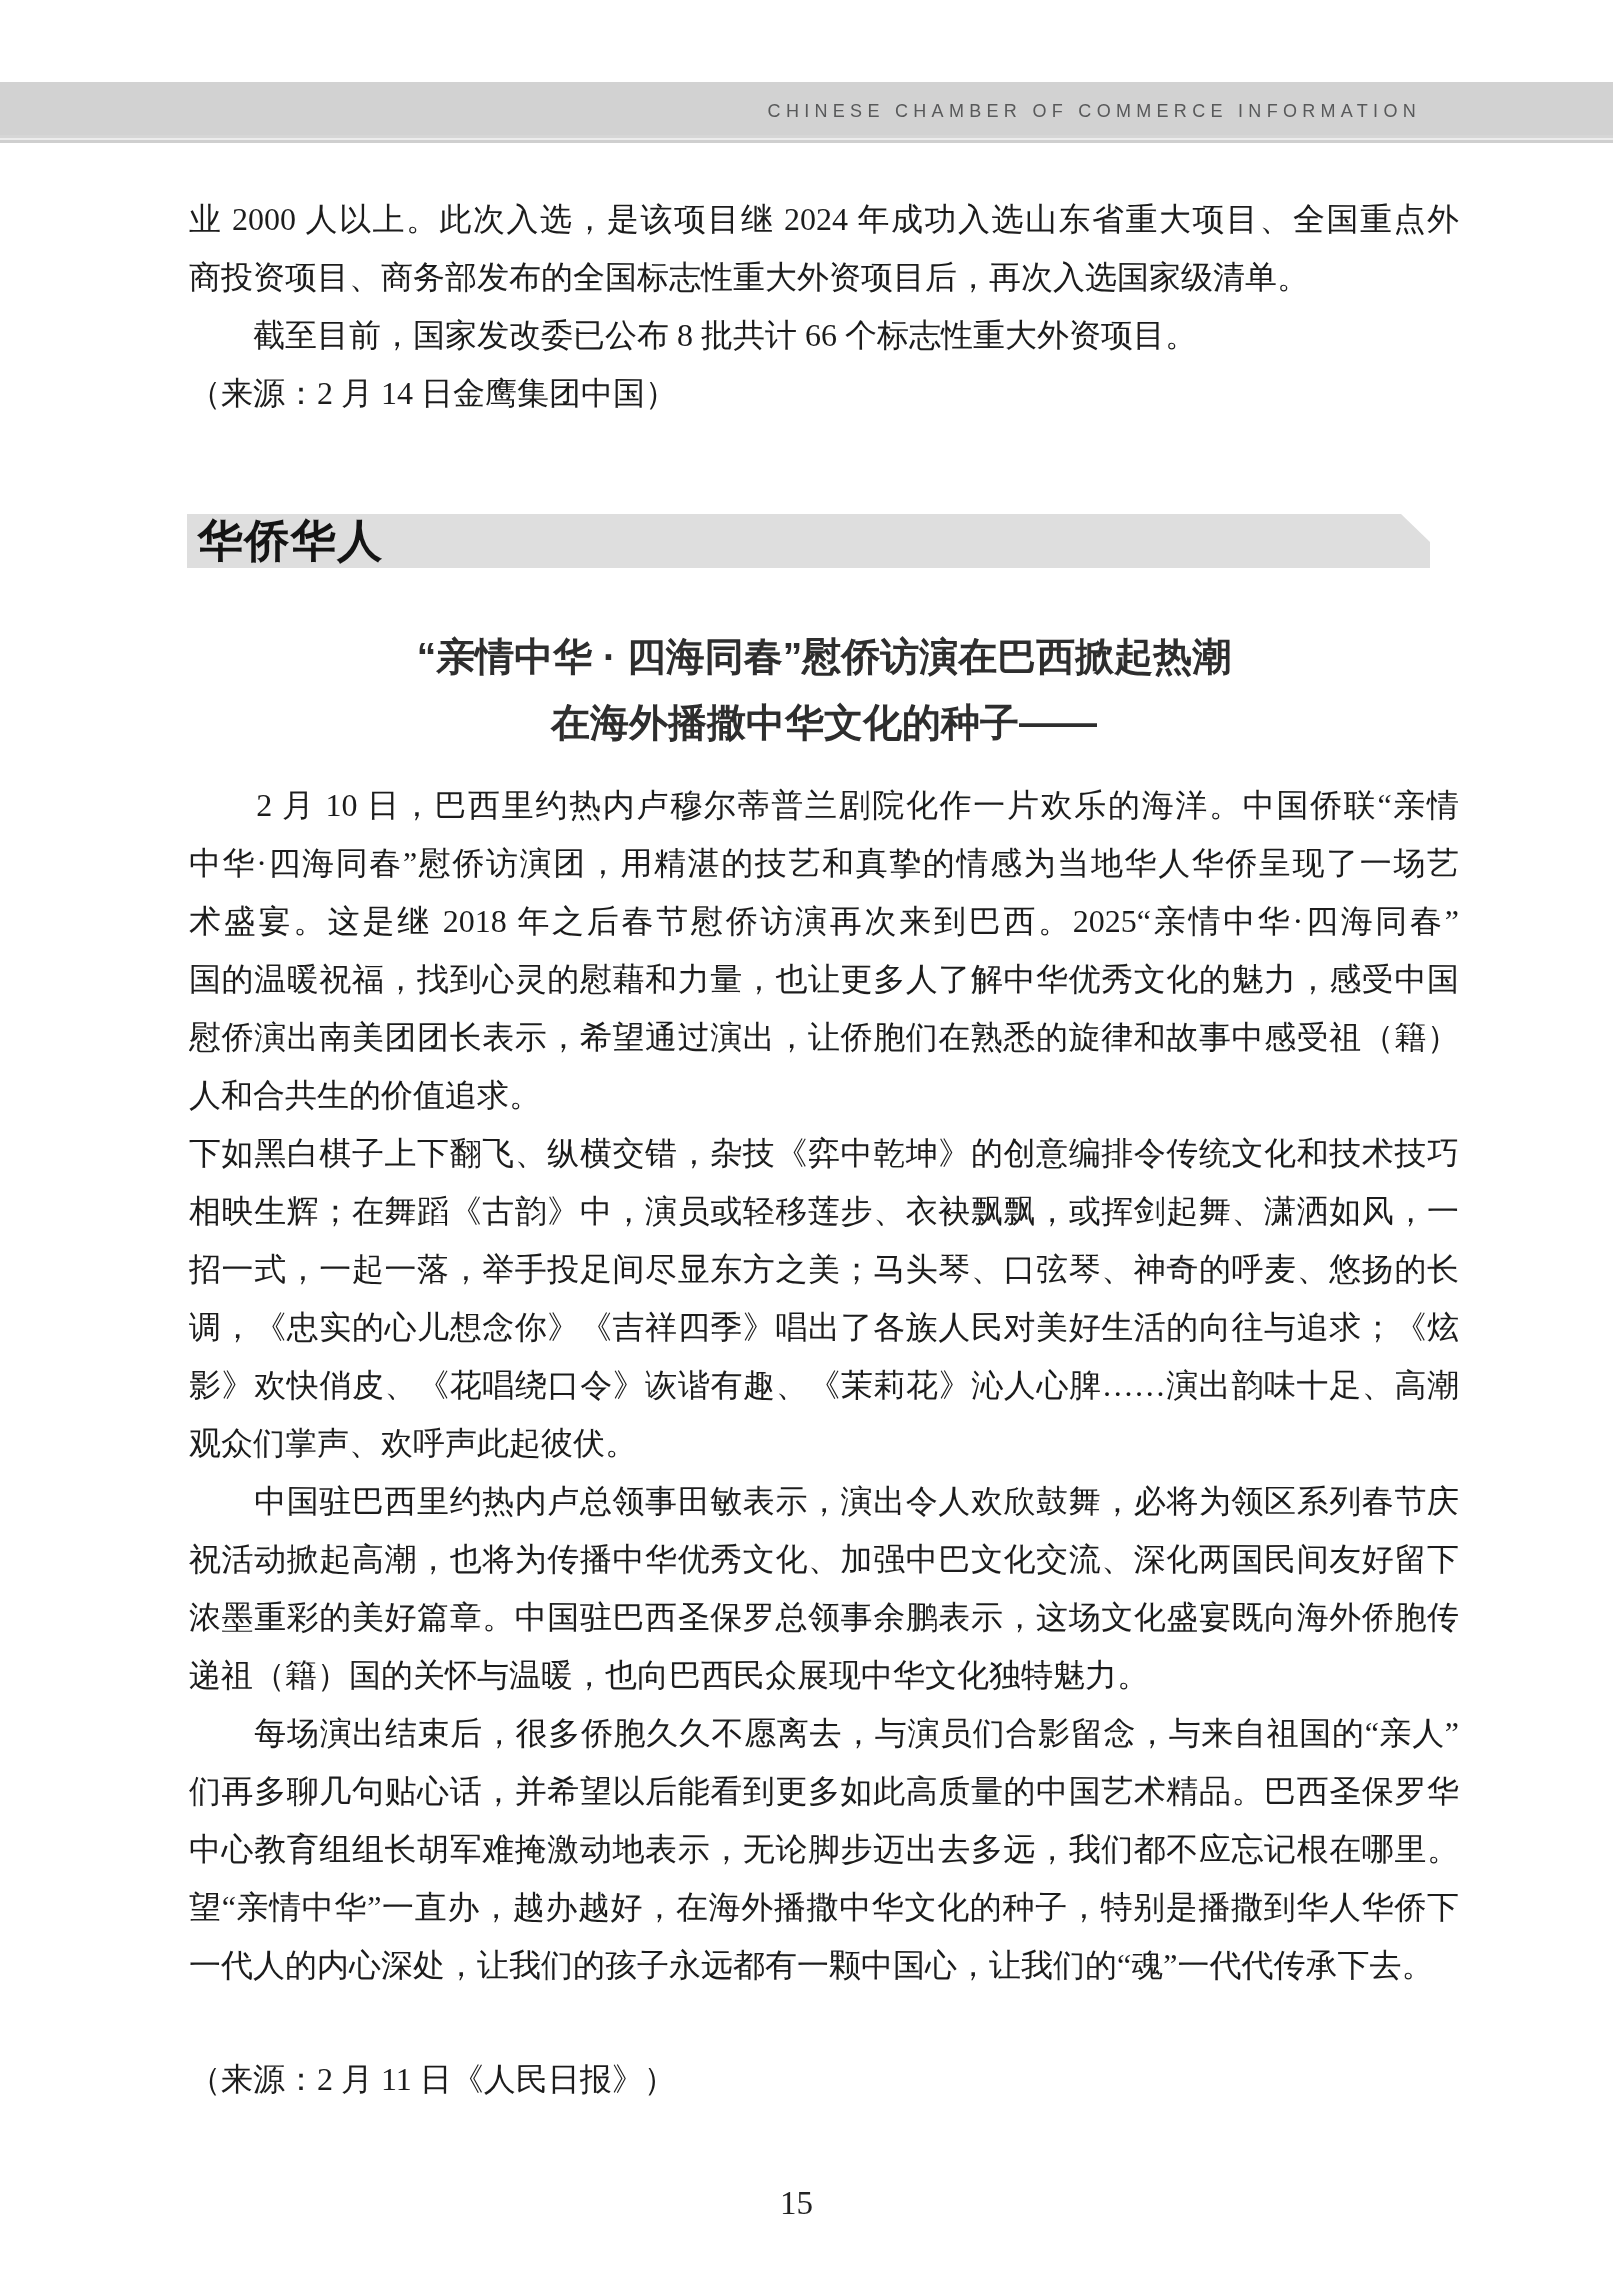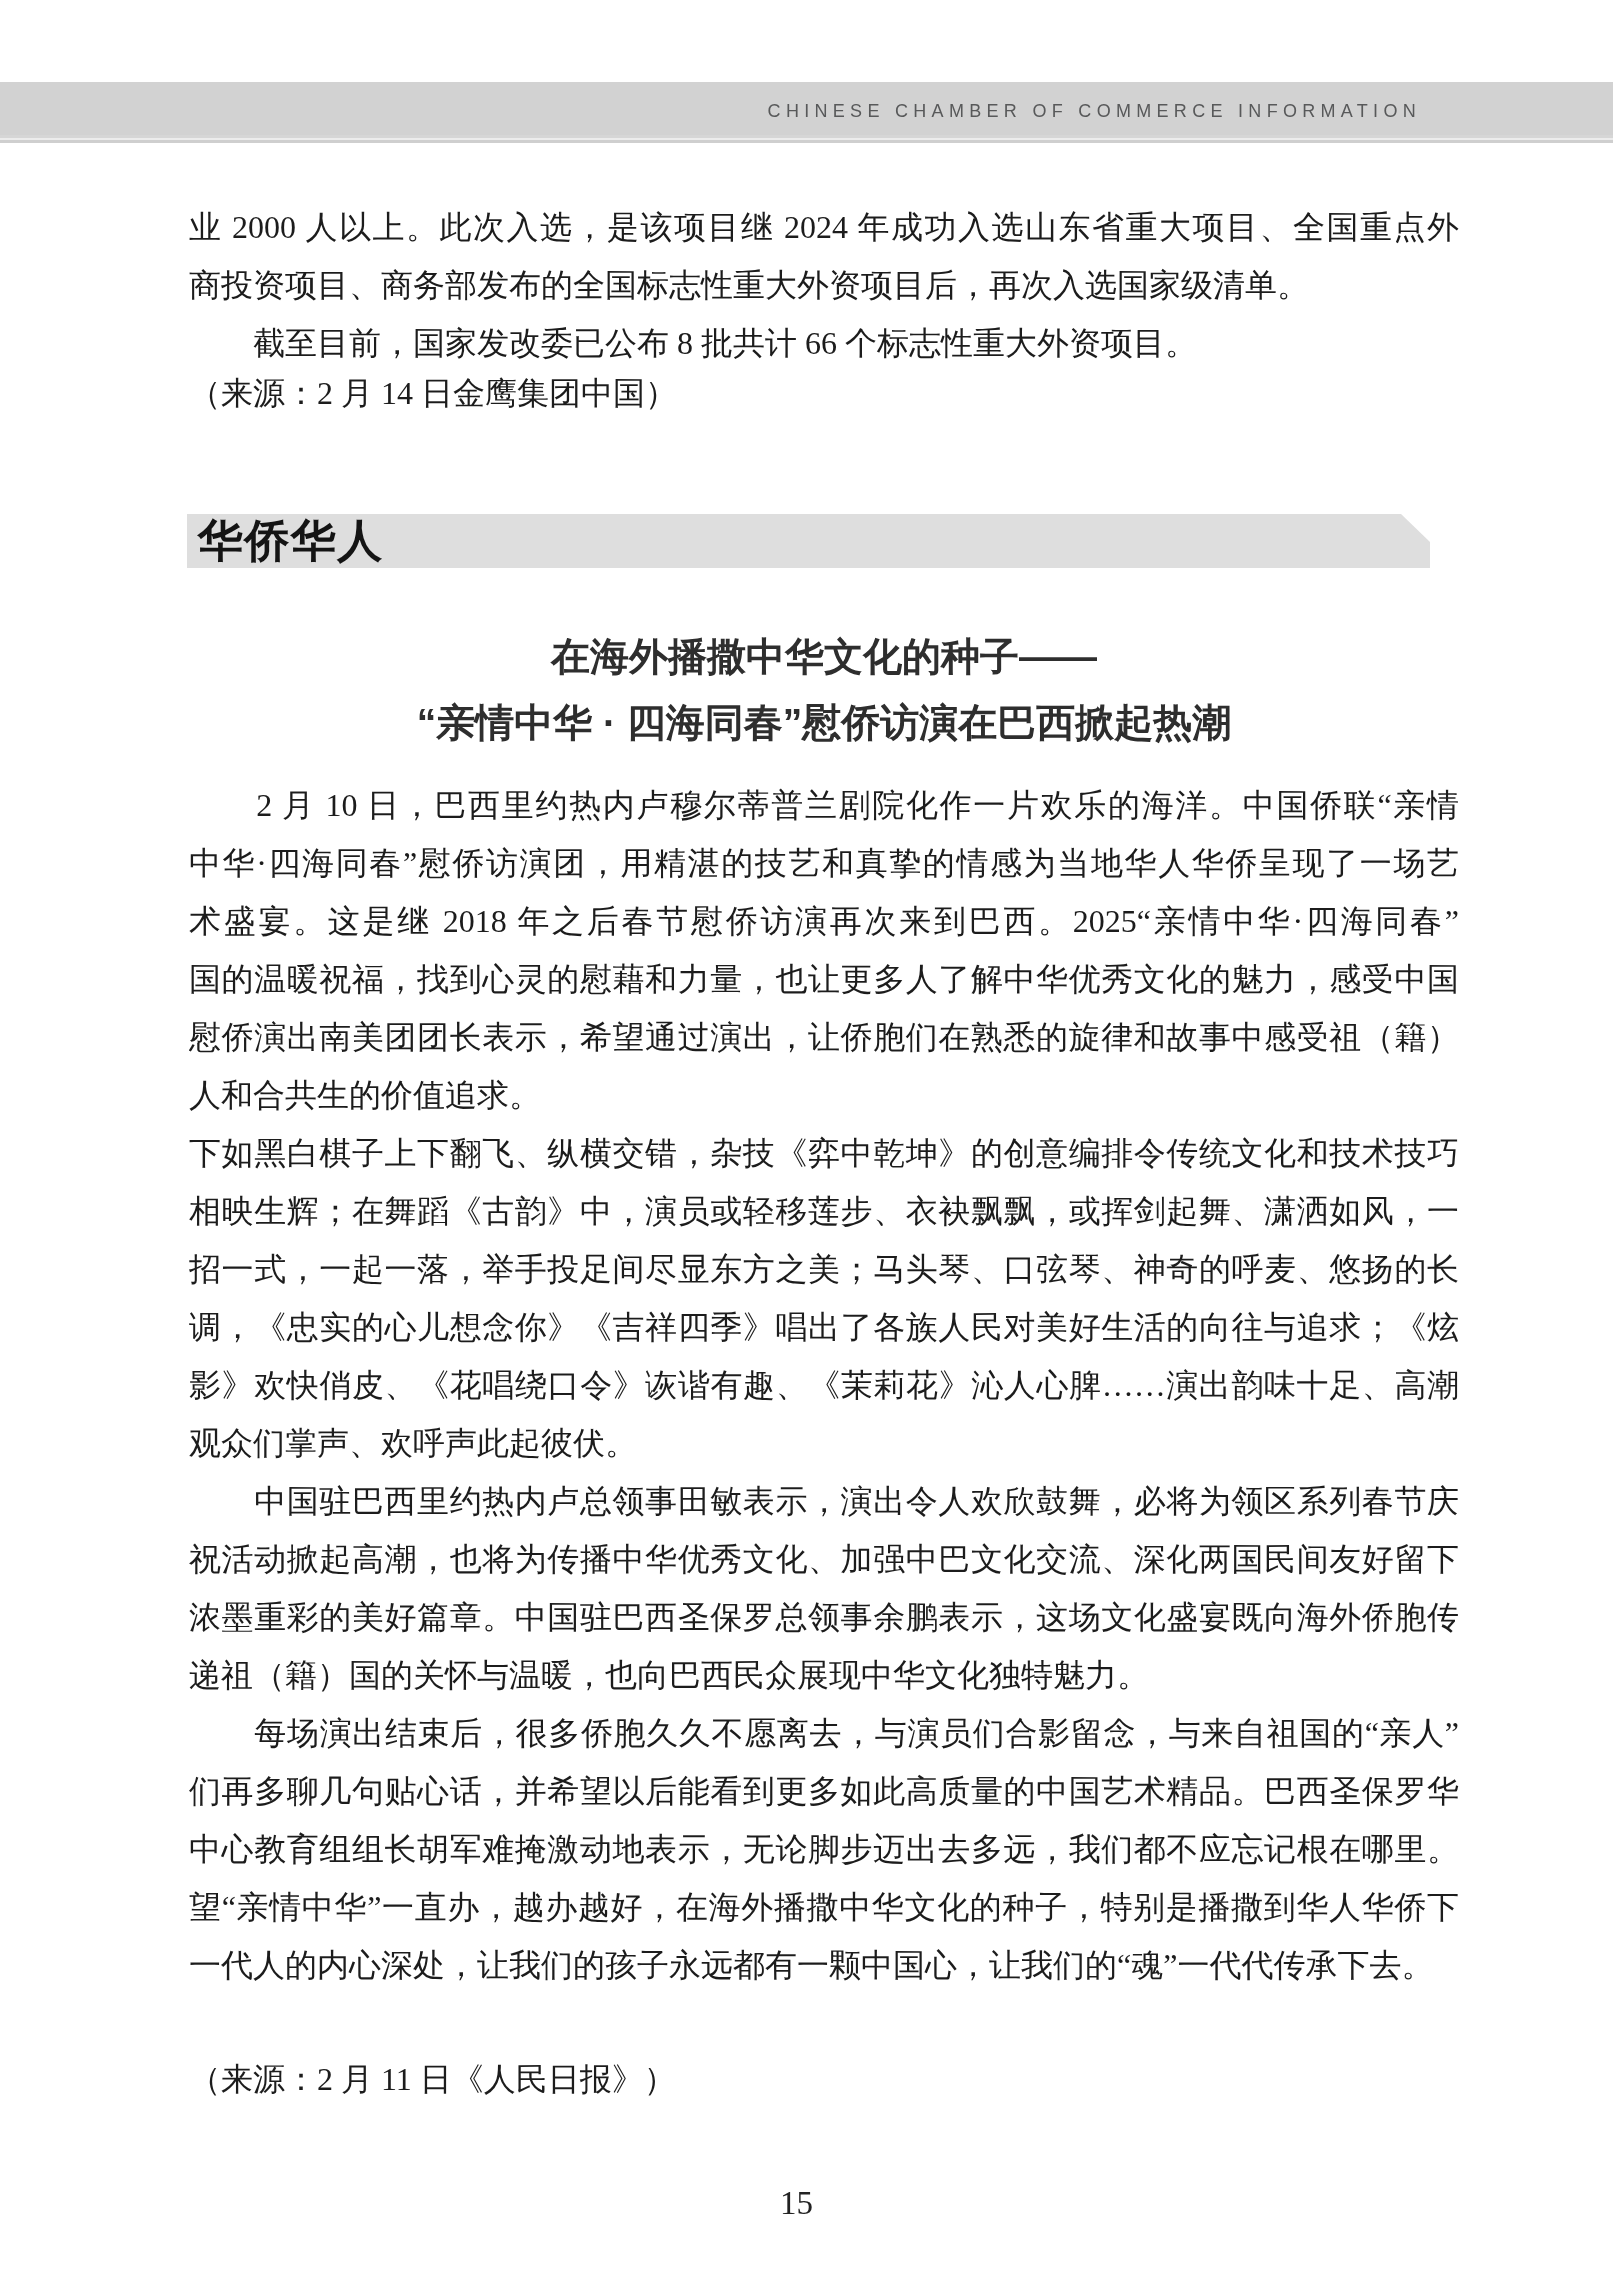--- a/index.html
+++ b/index.html
@@ -54,21 +54,21 @@
   .para-end{
     text-align:left;
     text-align-last:left;
   }
   .source-line{
     height:58px;
     line-height:58px;
     font-size:32px;
   }
 
-  #prev-article{ top:198px; }
+  #prev-article{ top:190px; }
   #article-body{ top:776px; }
 
   
   #section-bar{
     position:absolute;
     left:187px; top:514px;
     width:1243px; height:54px;
     background:#dedede;
     clip-path:polygon(0 0, calc(100% - 29px) 0, 100% 52%, 100% 100%, 0 100%);
   }
@@ -124,22 +124,22 @@
     </div>
   <div class="col" style="top:2022px">
     <div class="source-line" style="position:absolute; top:-1658px; width:1270px;">（来源：2 月 14 日金鹰集团中国）</div>
   </div>
 
   <div id="section-bar">
     <div class="section-title">华侨华人</div>
   </div>
 
   <div id="article-title">
+    <div>“亲情中华 · 四海同春”慰侨访演在巴西掀起热潮</div>
     <div>在海外播撒中华文化的种子——</div>
-    <div>“亲情中华 · 四海同春”慰侨访演在巴西掀起热潮</div>
   </div>
 
   <div id="article-body" class="col">
       <div class="line">　　2 月 10 日，巴西里约热内卢穆尔蒂普兰剧院化作一片欢乐的海洋。中国侨联“亲情</div>
       <div class="line">中华·四海同春”慰侨访演团，用精湛的技艺和真挚的情感为当地华人华侨呈现了一场艺</div>
       <div class="line">术盛宴。这是继 2018 年之后春节慰侨访演再次来到巴西。2025“亲情中华·四海同春”</div>
       <div class="line">国的温暖祝福，找到心灵的慰藉和力量，也让更多人了解中华优秀文化的魅力，感受中国</div>
       <div class="line">慰侨演出南美团团长表示，希望通过演出，让侨胞们在熟悉的旋律和故事中感受祖（籍）</div>
       <div class="line para-end">人和合共生的价值追求。</div>
       <div class="line">下如黑白棋子上下翻飞、纵横交错，杂技《弈中乾坤》的创意编排令传统文化和技术技巧</div>

